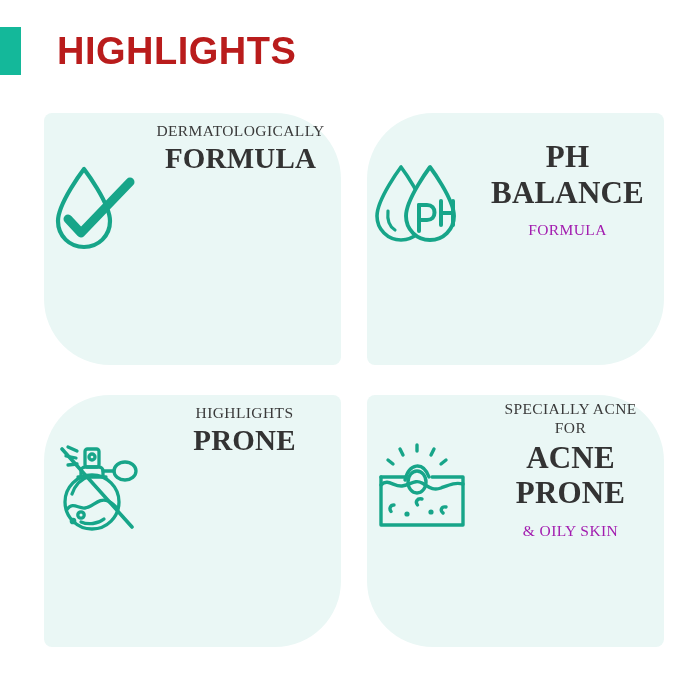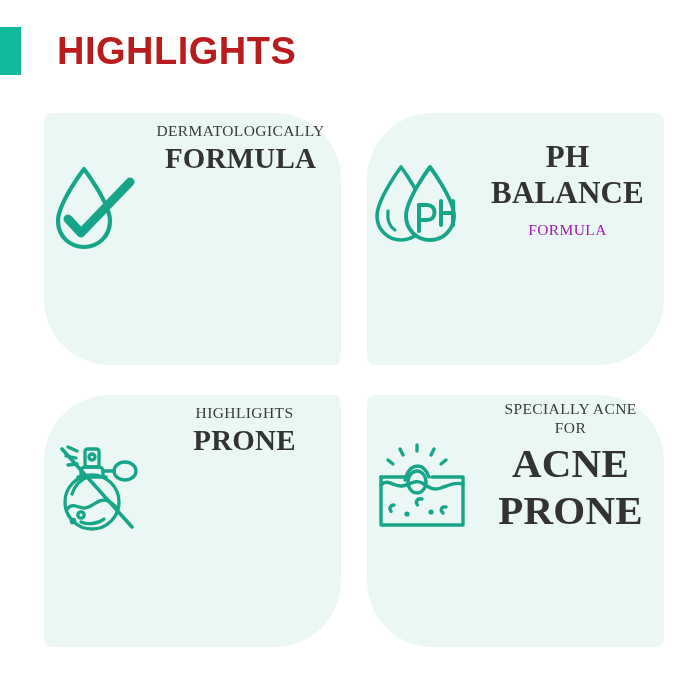--- a/index.html
+++ b/index.html
@@ -96,21 +96,21 @@
   }
   .line-main {
     font-size: 29px;
     font-weight: bold;
     letter-spacing: 0.2px;
     color: #333333;
     line-height: 1.15;
     margin-top: 2px;
   }
   .line-main.big {
-    font-size: 41px;
+    font-size: 31px;
   }
   .line-sub {
     font-size: 15.5px;
     font-weight: normal;
     letter-spacing: 0.4px;
     color: #a21caf;
     line-height: 1.3;
     margin-top: 10px;
   }
   
@@ -230,17 +230,18 @@
             <path d="M55 60 C50 59 48 63 50.5 66"></path>
             <path d="M79 68 C74 67 73 72 76 74"></path>
             <circle cx="40" cy="75" r="2.6" fill="#17a589" stroke="none"></circle>
             <circle cx="64" cy="73" r="2.6" fill="#17a589" stroke="none"></circle>
           </g>
         </svg>
       </div>
       <div class="card-text">
         <div class="line-top">SPECIALLY ACNE FOR</div>
         <div class="line-main big">ACNE PRONE</div>
+        <div class="line-sub">&amp; OILY SKIN</div>
       </div>
     </div>
 
   </div>
 </div>
 
 </body></html>

